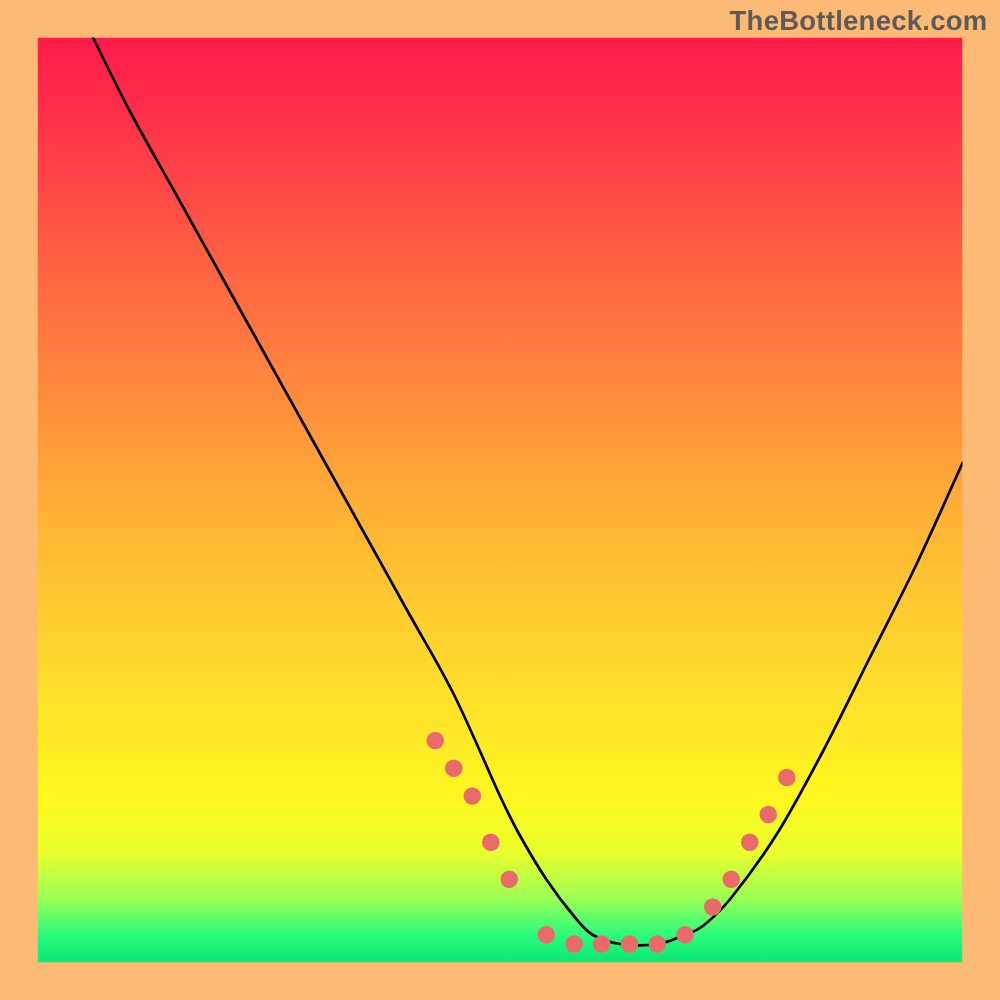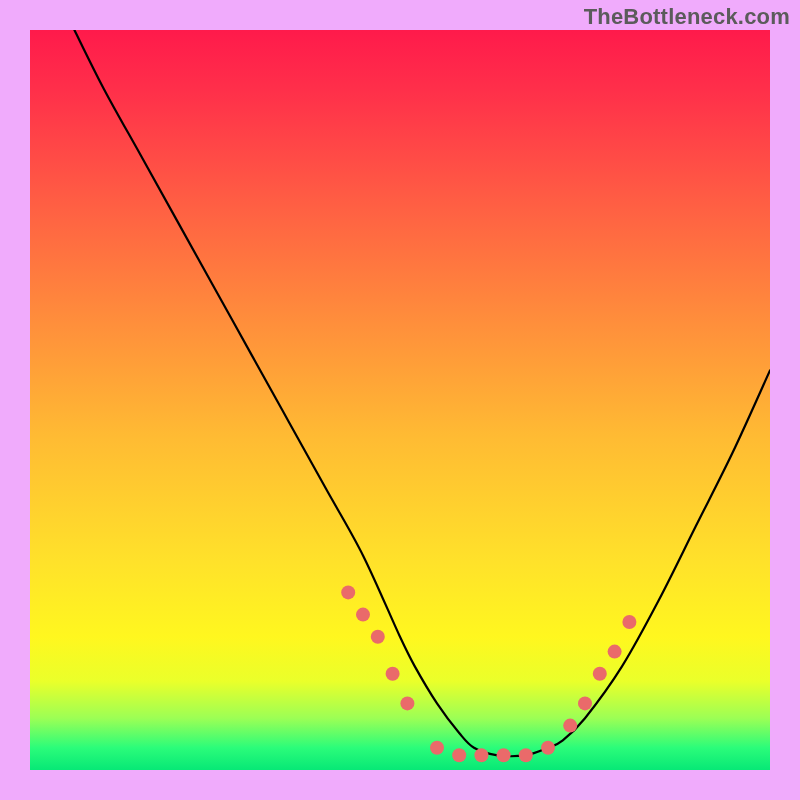--- a/index.html
+++ b/index.html
@@ -8,21 +8,21 @@
     width: 800px;
     height: 800px;
     background: #000;
     overflow: hidden;
     font-family: Arial, Helvetica, sans-serif;
   }
   .stage {
     position: relative;
     width: 800px;
     height: 800px;
-    background: #f0abfc;
+    background: #fdba74;
   }
   .watermark {
     position: absolute;
     top: 4px;
     right: 10px;
     color: #5b5b5b;
     font-size: 22px;
     font-weight: 600;
     letter-spacing: 0.2px;
     z-index: 10;

